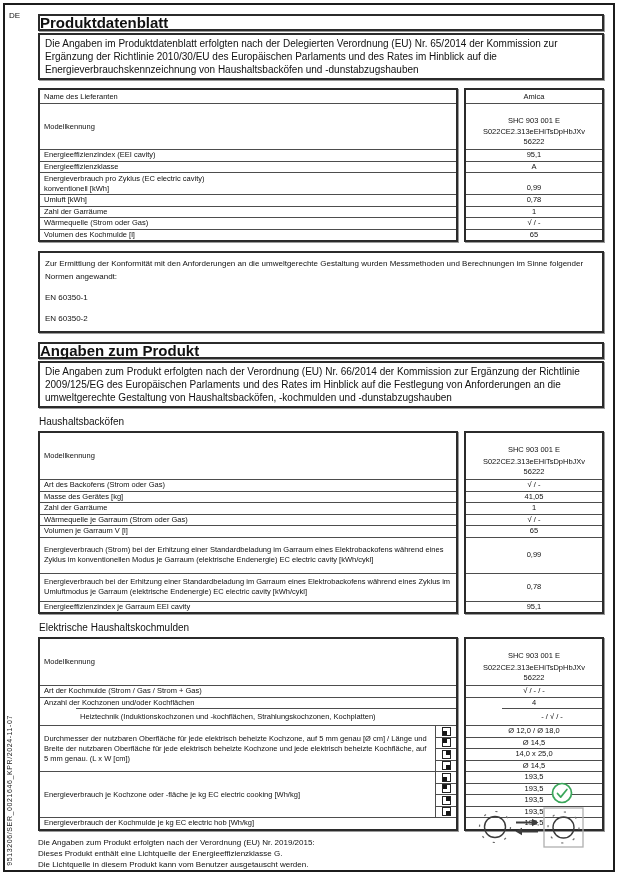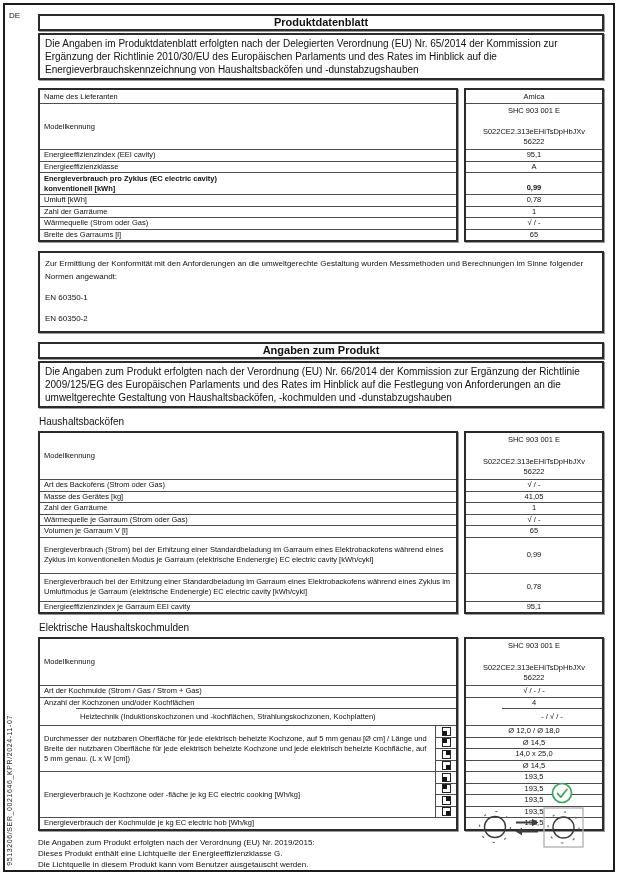--- a/index.html
+++ b/index.html
@@ -10,46 +10,46 @@
   }
   .page-border { position:absolute; left:3px; top:3px; right:4px; bottom:4px; border:2px solid #1c1c1c; pointer-events:none; }
   .lang { position:absolute; left:9px; top:11px; font-size:8px; }
   .doc-code {
     position:absolute; left:6px; bottom:10px; font-size:7px; letter-spacing:.6px;
     writing-mode:vertical-rl; transform:rotate(180deg); white-space:nowrap; color:#222;
   }
   .content { position:absolute; left:38px; top:14px; width:566px; }
 
   .box { border:2px solid #2b2b2b; box-shadow:1px 1px 0 #9a9a9a; background:#fff; box-sizing:border-box; }
-  .title-box { text-align:center; font-weight:bold; font-size:11px; line-height:13px; height:17px; }
+  .title-box { text-align:left; font-weight:bold; font-size:15px; line-height:13px; height:17px; }
   .intro-box { font-size:10px; line-height:13px; padding:2px 5px; margin-top:2px; }
 
   .plain-h { font-size:10px; margin:8px 0 4px 1px; }
 
   .tbl { display:flex; gap:6px; margin-top:8px; }
   .col-l { flex:1; padding:0; }
   .col-v { width:140px; }
   .cell {
     box-sizing:border-box; font-size:7.5px; line-height:10px;
     display:flex; flex-direction:column; justify-content:center; padding:0 4px;
   }
   .col-l > .cell + .cell, .col-v > .cell + .cell,
   .col-l > .gcell + .cell, .col-l > .cell + .gcell, .col-l > .gcell + .gcell { border-top:1px solid #4d4d4d; }
   .vc { align-items:center; text-align:center; }
   .vb { justify-content:flex-end; align-items:center; text-align:center; padding-bottom:1px; }
 
   .h1  { height:11.5px; }
   .h13 { height:13px; }
   .h17 { height:17px;margin-left:36px; }
-  .h2  { height:22px;font-weight:bold; }
+  .h2  { height:22px; }
   .h28 { height:28px; }
   .h3  { height:36px; }
   .h4  { height:46px; }
 
-  .model-val { justify-content:flex-start; padding-top:2px; padding-bottom:2px; }
+  .model-val { justify-content:flex-start; padding-top:12px; padding-bottom:2px; }
   .model-val .spacer { flex:1; }
 
   .gcell { box-sizing:border-box; display:flex; flex-direction:row; padding:0; }
   .glabel { flex:1; padding:1px 4px; font-size:7.5px; line-height:10px; display:flex; flex-direction:column; justify-content:center; }
   .icon-col { width:20px; border-left:1px solid #4d4d4d; display:flex; flex-direction:column; }
   .icon-cell { flex:1; border-top:1px solid #4d4d4d; display:flex; align-items:center; justify-content:center; }
   .icon-col .icon-cell:first-child { border-top:none; }
 
   .zicon { width:7px; height:7px; border:1px solid #222; position:relative; background:#fff; }
   .zicon::after { content:""; position:absolute; width:4px; height:4px; background:#141414; }
@@ -85,21 +85,21 @@
       <div class="cell h4">Modellkennung</div>
       <div class="cell h1">Energieeffizienzindex (EEI cavity)</div>
       <div class="cell h1">Energieeffizienzklasse</div>
       <div class="cell h2">
         <div>Energieverbrauch pro Zyklus (EC electric cavity)</div>
         <div>konventionell [kWh]</div>
       </div>
       <div class="cell h1">Umluft [kWh]</div>
       <div class="cell h1">Zahl der Garräume</div>
       <div class="cell h1">Wärmequelle (Strom oder Gas)</div>
-      <div class="cell h1">Breite des Garraums [l]</div>
+      <div class="cell h1">Volumen des Kochmulde [l]</div>
     </div>
     <div class="box col-v">
       <div class="cell vc h13">Amica</div>
       <div class="cell vc h4 model-val">
         <div>SHC 903 001 E</div>
         <div class="spacer"></div>
         <div>S022CE2.313eEHiTsDpHbJXv</div>
         <div>56222</div>
       </div>
       <div class="cell vc h1">95,1</div>

